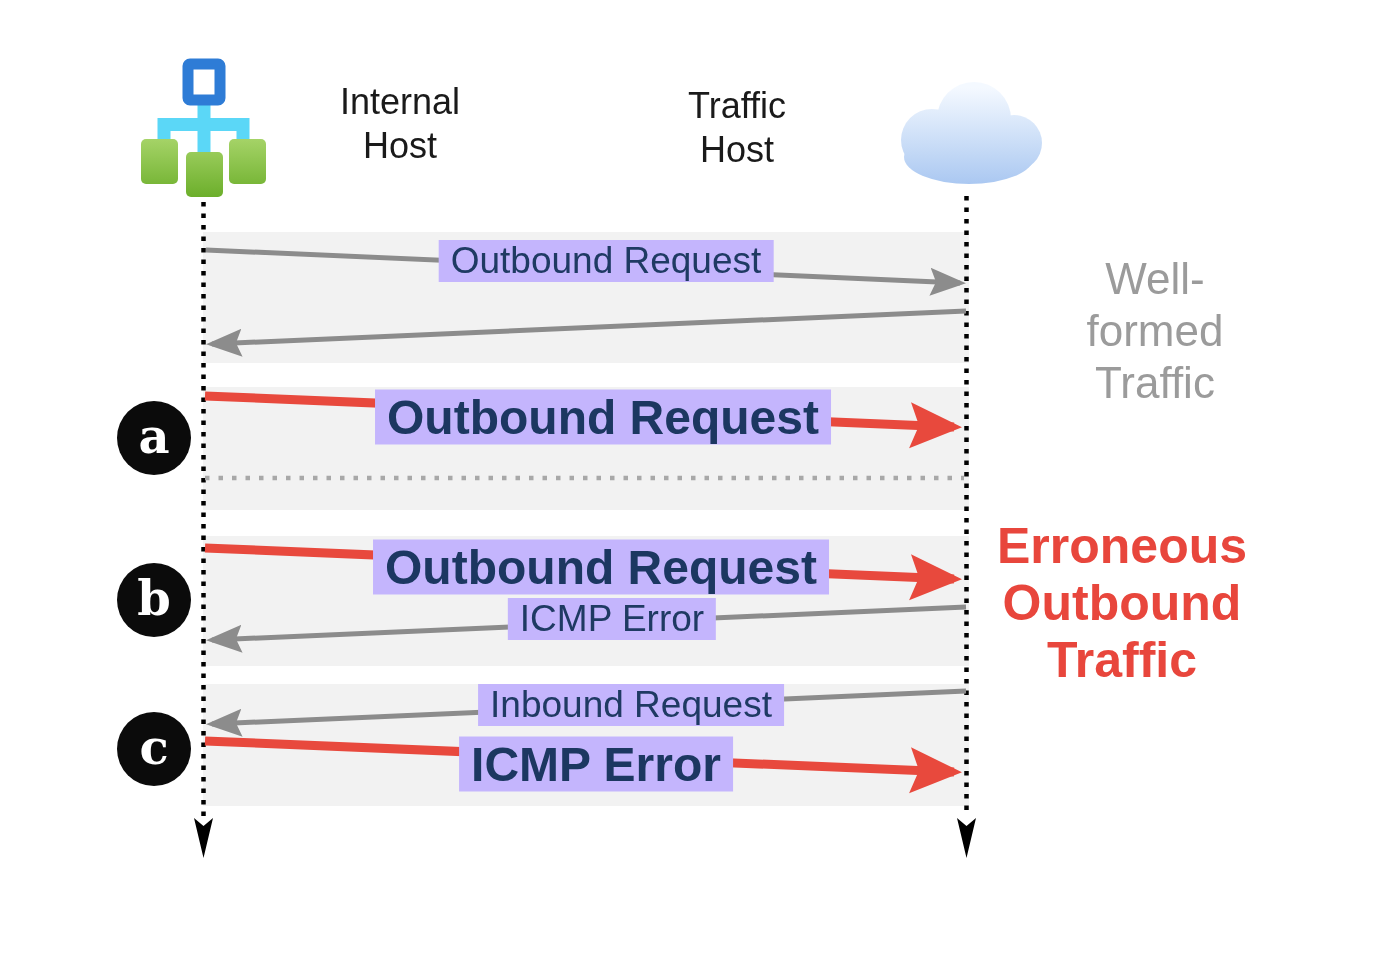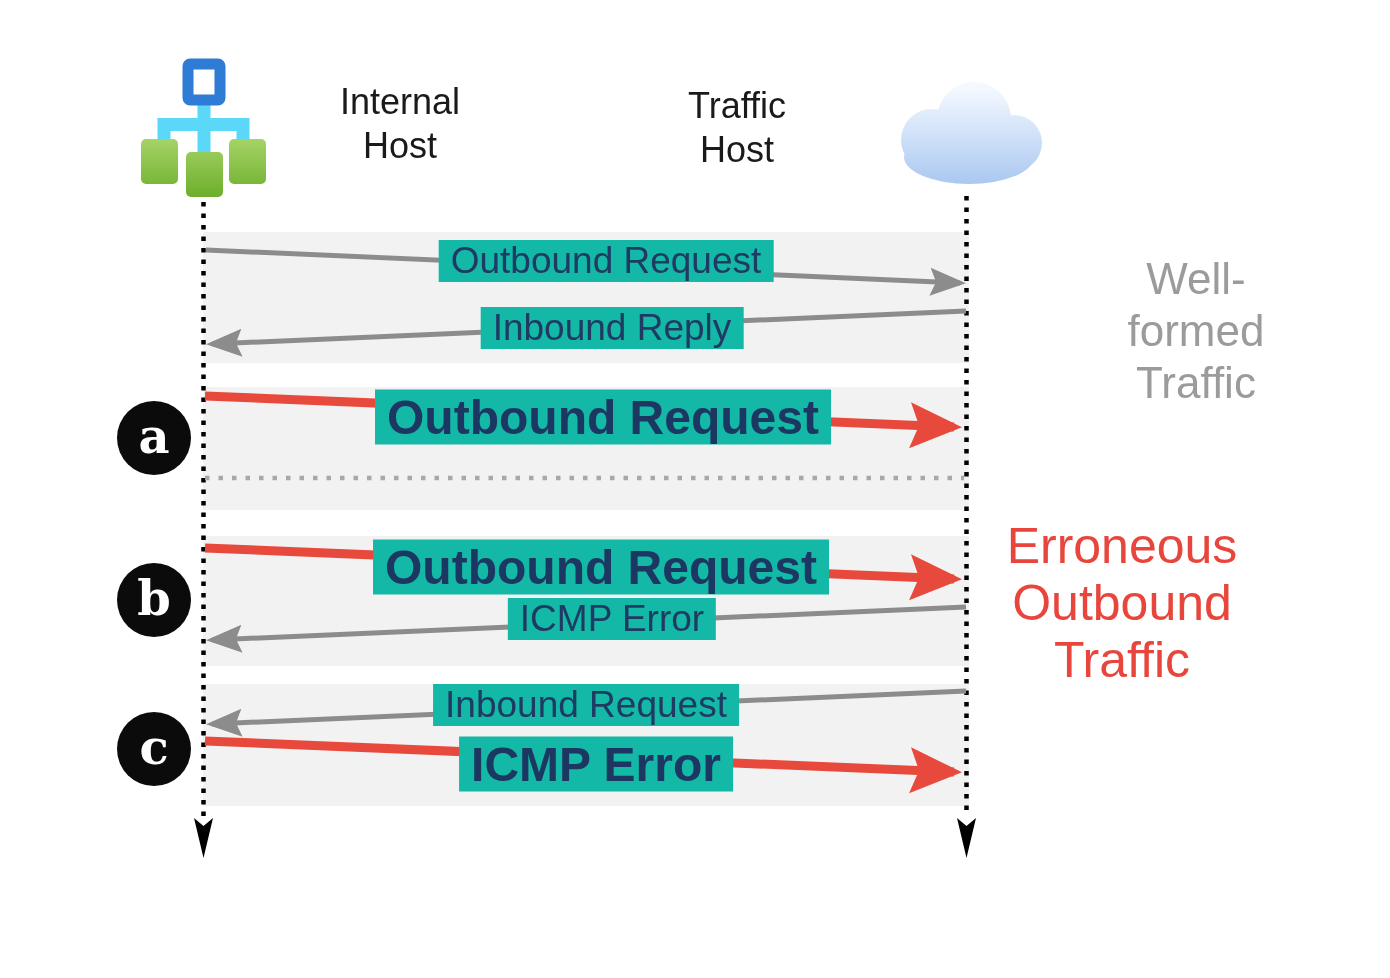--- a/index.html
+++ b/index.html
@@ -25,21 +25,21 @@
     text-align:center;
     font-size:36px;
     line-height:1.22;
     color:#1a1a1a;
     white-space:pre-line;
     z-index:3;
   }
   .msg-label{
     position:absolute;
     transform:translate(-50%,-50%);
-    background:#14b8a6;
+    background:#c4b5fd;
     padding:0 12px;
     font-size:37px;
     color:#1F3A63;
     white-space:nowrap;
     z-index:3;
   }
   .msg-label.bold{
     font-weight:bold;
     font-size:48px;
     color:#1C3761;
@@ -62,21 +62,21 @@
     position:absolute;
     transform:translateX(-50%);
     text-align:center;
     white-space:pre-line;
     z-index:3;
   }
   #well-formed-label{
     font-size:44px;line-height:1.18;color:#9B9B9B;
   }
   #erroneous-label{
-    font-size:50px;line-height:1.14;font-weight:normal;color:#E8463C;
+    font-size:50px;line-height:1.14;font-weight:bold;color:#E8463C;
   }
 </style>
 </head>
 <body>
 
 <div id="canvas">
 
   <div class="panel" style="top:232px;height:131px;"></div>
   <div class="panel" style="top:387px;height:123px;"></div>
   <div class="panel" style="top:536px;height:130px;"></div>
@@ -153,33 +153,32 @@
       <line x1="205" y1="741" x2="954" y2="772" stroke="#E8493D" stroke-width="9" marker-end="url(#redHead)"></line>
     </g>
   </svg>
 
   <div class="actor-label" style="left:250px;top:80px;">Internal
 Host</div>
   <div class="actor-label" style="left:587px;top:84px;">Traffic
 Host</div>
 
   <div class="msg-label" style="left:606px;top:261px;">Outbound Request</div>
-  <div class="msg-label" style="left:612px;top:328px;">Inbound Reply</div>
 
   <div class="msg-label bold" style="left:603px;top:417px;">Outbound Request</div>
 
   <div class="msg-label bold" style="left:601px;top:567px;">Outbound Request</div>
   <div class="msg-label" style="left:612px;top:619px;">ICMP Error</div>
 
-  <div class="msg-label" style="left:586px;top:705px;">Inbound Request</div>
+  <div class="msg-label" style="left:631px;top:705px;">Inbound Request</div>
   <div class="msg-label bold" style="left:596px;top:764px;">ICMP Error</div>
 
   <div class="badge" style="left:154px;top:438px;">a</div>
   <div class="badge" style="left:154px;top:600px;">b</div>
   <div class="badge" style="left:154px;top:749px;">c</div>
 
-  <div id="well-formed-label" class="side-label" style="left:1196px;top:253px;">Well-formed
+  <div id="well-formed-label" class="side-label" style="left:1155px;top:253px;">Well-formed
 Traffic</div>
   <div id="erroneous-label" class="side-label" style="left:1122px;top:518px;">Erroneous
 Outbound
 Traffic</div>
 
 </div>
 
 </body></html>

